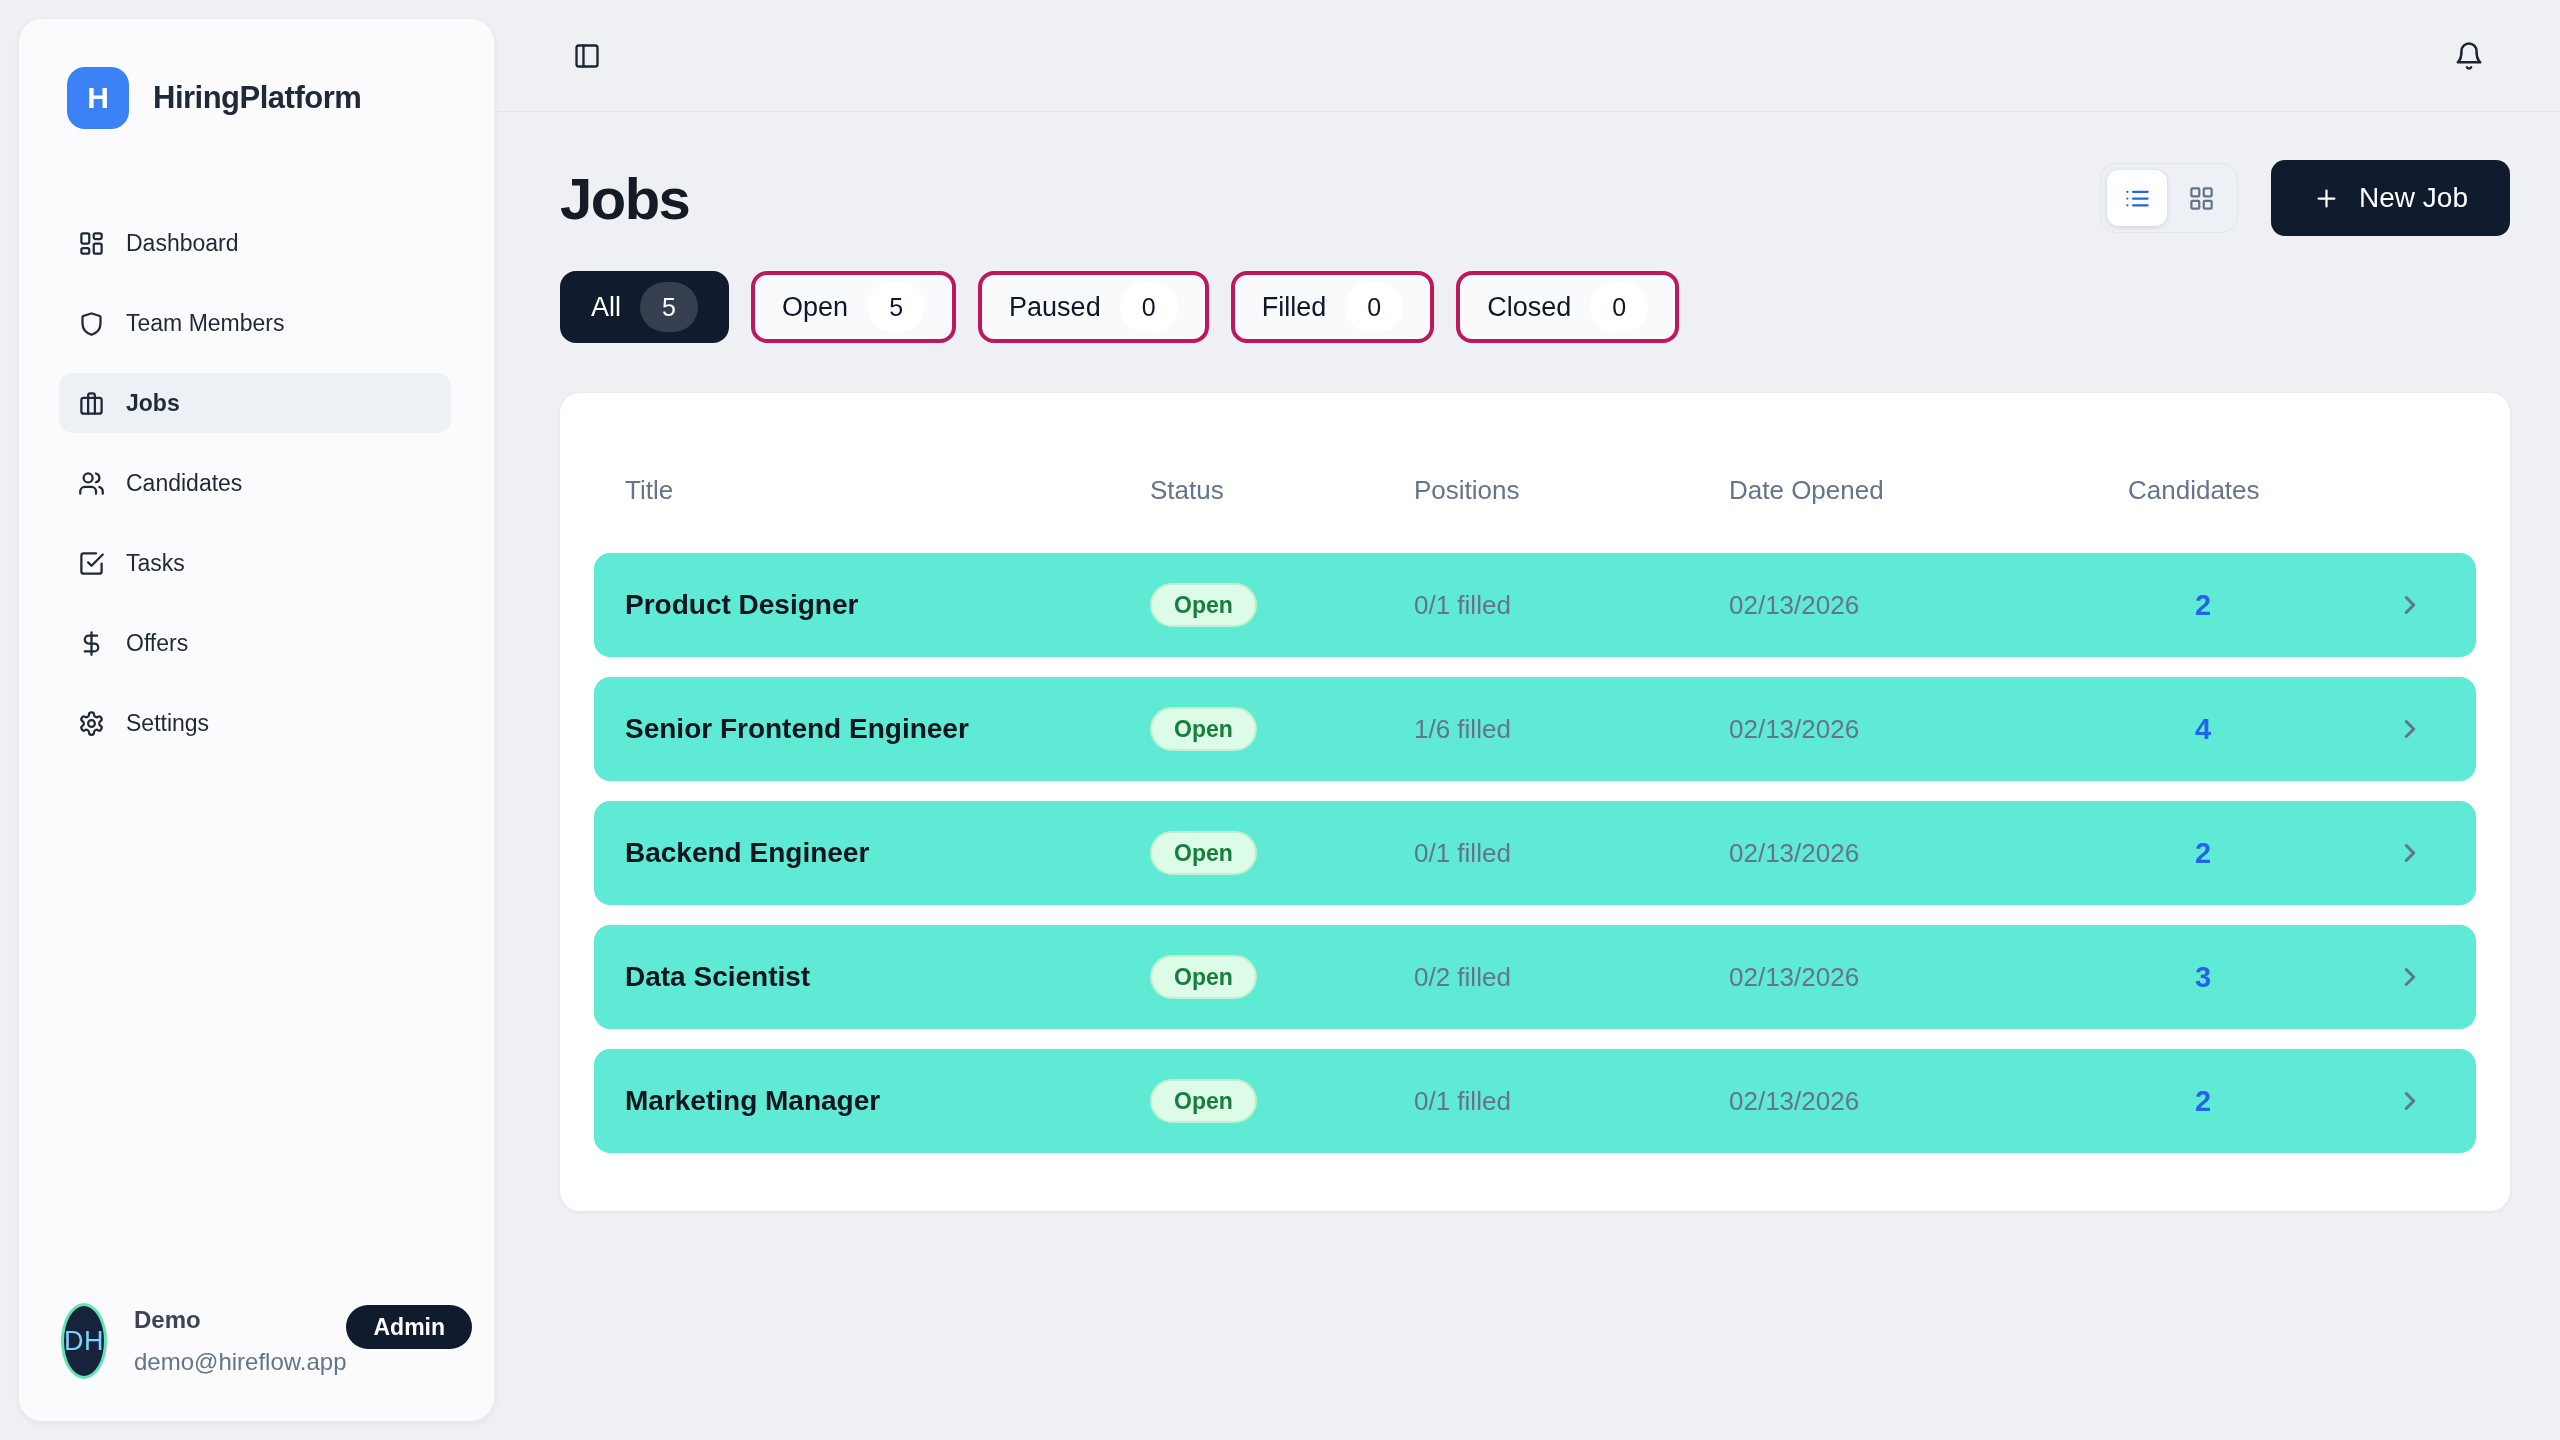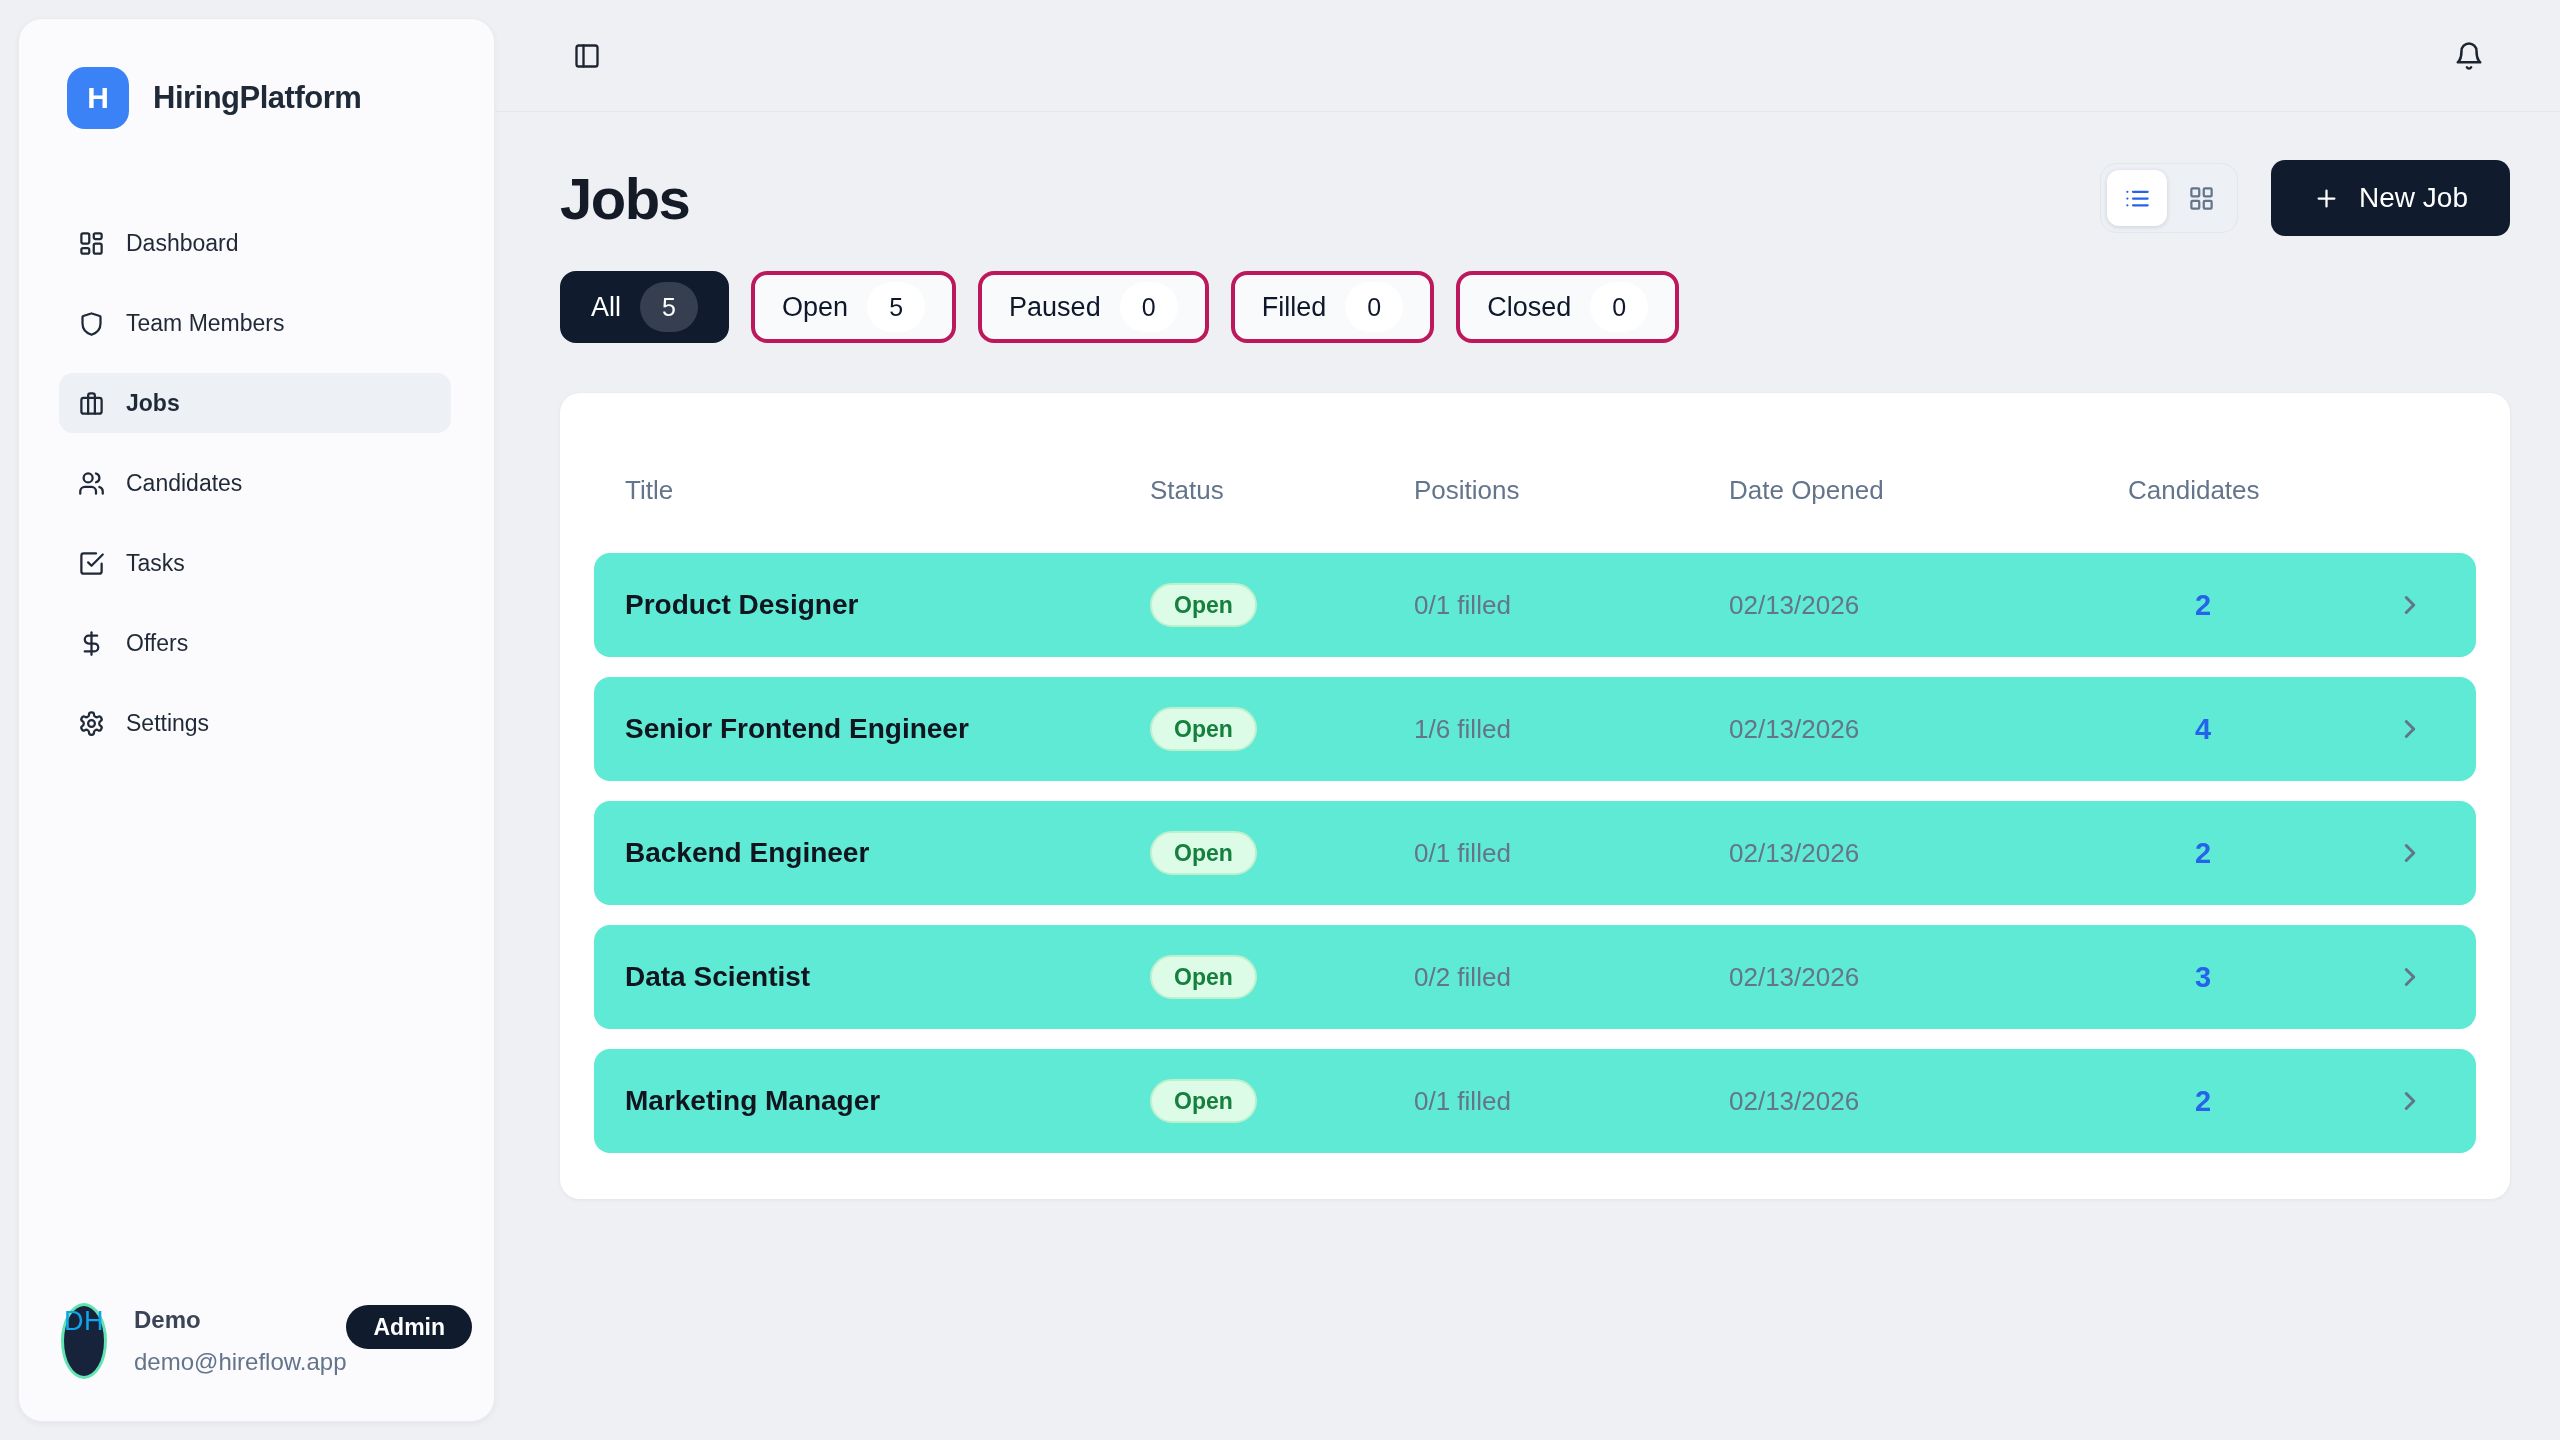--- a/index.html
+++ b/index.html
@@ -36,22 +36,22 @@
   .nav-item.active { background:#edf0f4; font-weight:700; }
   .nav-item svg.icon { width:27px; height:27px; }
 
   .user-row {
     position:absolute; left:42px; right:43px; bottom:42px;
     display:flex; align-items:center;
   }
   .avatar {
     width:76px; height:76px; border-radius:50%; background:#16233b;
     border:3px solid #62e3b2;
-    display:flex; align-items:flex-start; justify-content:center;
-    color:#0ea5e9; font-size:27px; letter-spacing:0.5px;
+    display:flex; align-items:center; justify-content:center;
+    color:#7dd3fc; font-size:27px; letter-spacing:0.5px;
   }
   .user-info { margin-left:27px; }
   .user-name { font-size:24px; font-weight:700; color:#3b4456; }
   .user-email { font-size:24px; color:#64748b; margin-top:14px; }
   .role-badge {
     margin-left:auto; align-self:flex-start; margin-top:2px;
     background:#101b2e; color:#fff; font-size:23px; font-weight:700;
     height:44px; padding:0 27px; border-radius:999px;
     display:flex; align-items:center;
   }
@@ -101,21 +101,21 @@
     min-width:58px; height:50px; padding:0 12px; border-radius:999px;
     display:flex; align-items:center; justify-content:center;
     font-size:25px; background:rgba(255,255,255,.9); color:#0f172a;
   }
   .filter-tab.active { background:#101b2e; border-color:#101b2e; color:#fff; }
   .filter-tab.active .filter-count { background:rgba(255,255,255,.16); color:#fff; }
 
   
   .table-card {
     margin-top:50px; background:#fff; border-radius:20px;
-    padding:34px 34px 46px 34px;
+    padding:34px 34px 58px 34px;
     box-shadow:0 1px 4px rgba(15,23,42,.06);
   }
   .tgrid { display:grid; grid-template-columns:556px 264px 315px 399px 260px 1fr; align-items:center; }
   .thead { height:126px; color:#64748b; font-size:26px; font-weight:500; }
   .cell-title { padding-left:31px; }
   .trow {
     height:104px; margin-bottom:20px;
     background:#5eead4; border-radius:16px; cursor:pointer;
   }
   .trow:last-child { margin-bottom:0; }

